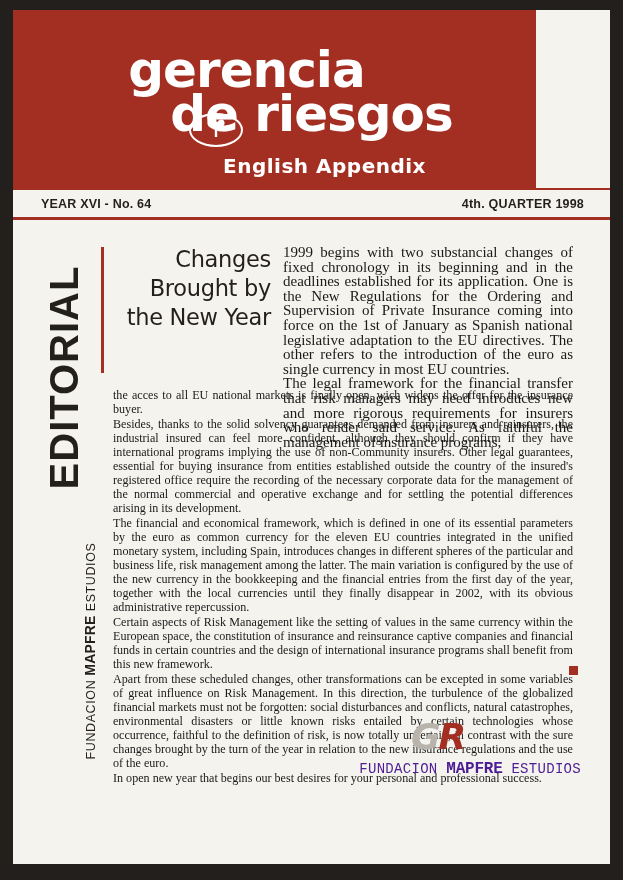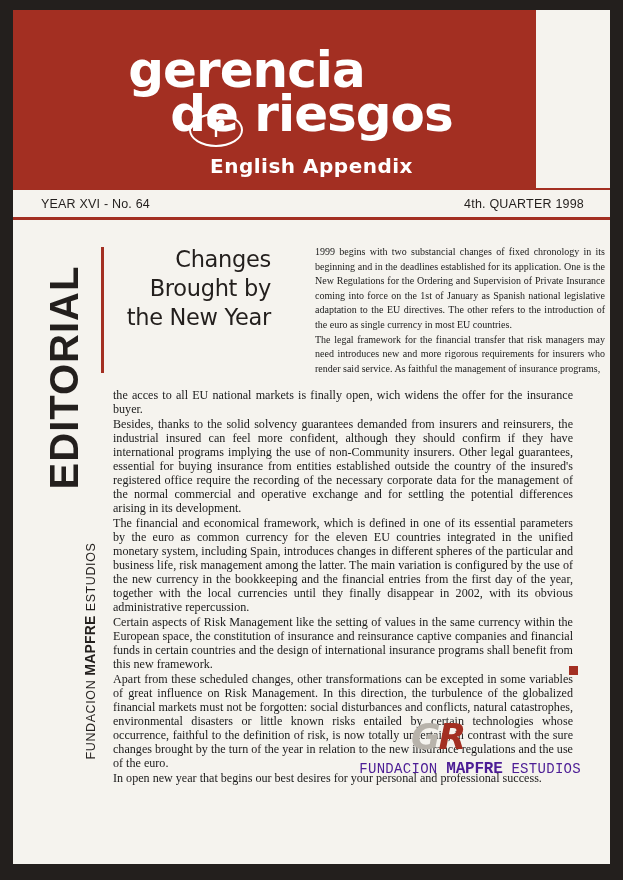--- a/index.html
+++ b/index.html
@@ -94,21 +94,21 @@
     top: 103px;
     width: 54px;
     height: 34px;
     border: 2px solid #ffffff;
     border-radius: 50%;
     box-sizing: border-box;
   }
   .mast-logo svg { display:block; }
   .mast-sub {
     position: absolute;
-    left: 0;
+    left: 13px;
     top: 144px;
     width: 597px;
     text-align: center;
     color: #ffffff;
     font-family: "DejaVu Sans", sans-serif;
     font-weight: bold;
     font-size: 20px;
     letter-spacing: 0.5px;
   }
 
@@ -130,21 +130,21 @@
   .issuebar .rule-bot {
     position: absolute;
     left: 0; bottom: 0;
     width: 597px; height: 3px;
     background: #a32f22;
   }
   .issue-left, .issue-right {
     position: absolute;
     top: 9px;
     font-family: "Liberation Sans", sans-serif;
-    font-weight: normal;
+    font-weight: bold;
     font-size: 12.5px;
     color: #231f1d;
     letter-spacing: 0.2px;
   }
   .issue-left { left: 28px; }
   .issue-right { right: 26px; }
 
   
   .content {
     position: absolute;
@@ -218,25 +218,24 @@
     line-height: 29px;
     color: #231f1d;
     letter-spacing: -0.3px;
   }
 
   .lead-col {
     position: absolute;
     left: 270px;
     top: 22px;
     width: 290px;
-    font-size: 10px;
+    font-size: 15px;
     line-height: 14.6px;
     text-align: justify;
     color: #1a1a1a;
-    margin-left: 32px;
   }
   .lead-col p { margin: 0 0 0 0; }
   .lead-col p + p { margin-top: 0px; text-indent: 0; }
 
   .body-col {
     position: absolute;
     left: 100px;
     top: 165px;
     width: 460px;
     font-size: 12.1px;

